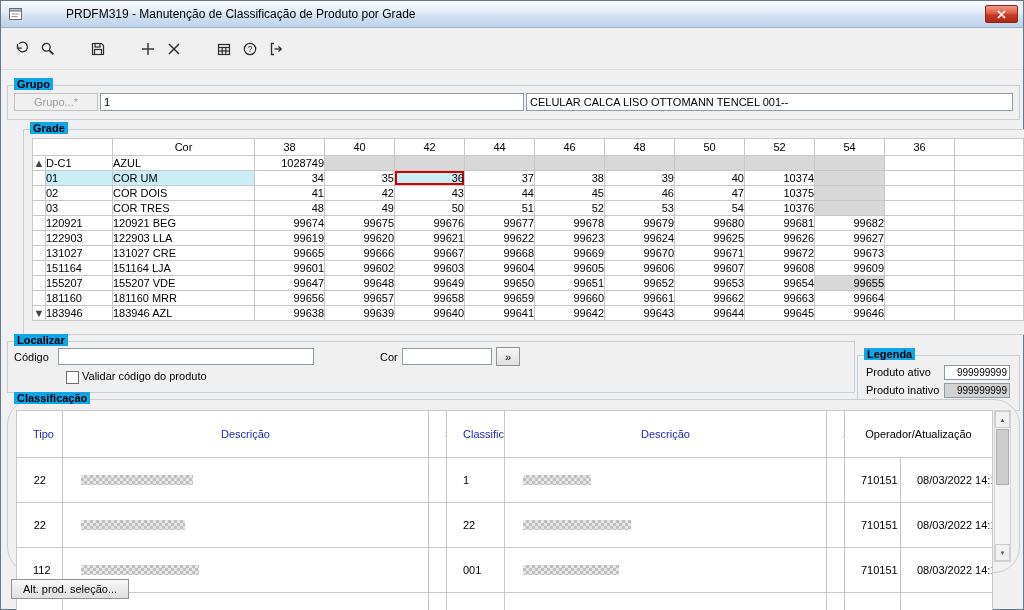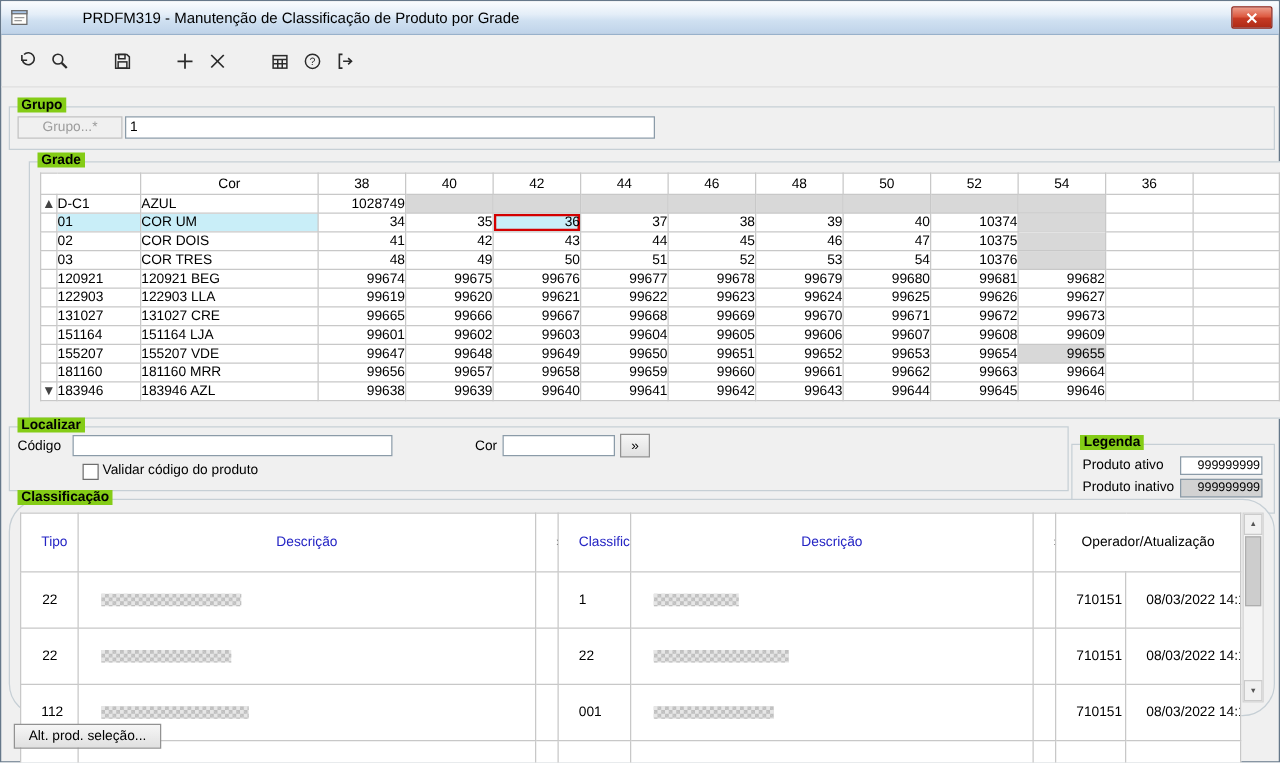--- a/index.html
+++ b/index.html
@@ -19,21 +19,21 @@
 
   
   .toolbar{position:absolute;left:0;top:27px;right:0;height:41px;display:flex;align-items:center;
     padding-left:8px;border-bottom:1px solid #dedede;}
   .tb-btn{width:26px;height:26px;background:transparent;border:0;padding:0;
     display:flex;align-items:center;justify-content:center;}
   .sp{width:24px;height:1px;}
 
   
   .gbox{position:absolute;border:1px solid #c6cfd5;background:#f0f0f0;}
-  .gbl{position:absolute;top:-8px;left:6px;padding:0 3px;background:#84cc16;font-weight:bold;white-space:nowrap;}
+  .gbl{position:absolute;top:-8px;left:6px;padding:0 3px;background:#0ea5e9;font-weight:bold;white-space:nowrap;}
 
   
   .tfield{position:absolute;border:1px solid #8b9ba8;background:#fff;height:18px;
     font:11px "Liberation Sans",sans-serif;padding:0 3px;box-sizing:border-box;}
   .pushbtn{position:absolute;background:linear-gradient(#f6f6f6,#e0e0e0);border:1px solid #929292;
     font:11px "Liberation Sans",sans-serif;box-sizing:border-box;}
   .pushbtn.disabled{color:#9c9c9c;background:#f0f0f0;border-color:#c2c2c2;}
   .lbl{position:absolute;white-space:nowrap;}
 
   
@@ -71,21 +71,21 @@
     border:1px solid #d2d2d2;display:flex;flex-direction:column;box-sizing:border-box;}
   .sb-btn{height:15px;flex:0 0 auto;background:#f1f1f1;border:1px solid #cbcbcb;
     display:flex;align-items:center;justify-content:center;}
   .sb-arrow{font-size:6px;color:#555;}
   .sb-track{flex:1;position:relative;}
   .sb-thumb{position:absolute;top:1px;left:1px;right:1px;height:54px;background:#cdcdcd;border:1px solid #aeaeae;}
 
   
   .checkbox{position:absolute;width:11px;height:11px;border:1px solid #6e6e6e;background:#fff;}
   .leg-field{position:absolute;width:66px;height:15px;border:1px solid #8b9ba8;background:#fff;
-    font-size:10px;line-height:13px;text-align:left;padding:0 13px;box-sizing:border-box;}
+    font-size:10px;line-height:13px;text-align:right;padding:0 2px;box-sizing:border-box;}
   .leg-field.inactive{background:#d2d2d2;}
 </style>
 </head>
 <body>
 
 <div class="window">
 
   <div class="titlebar">
     <span class="title-icon">
       <svg width="16" height="16" viewBox="0 0 16 16">
@@ -162,20 +162,21 @@
           <line x1="6.5" y1="8" x2="13" y2="8"></line>
           <path d="M10.5 5.5 L13.2 8 L10.5 10.5"></path>
       </svg>
     </button>
   </div>
 
   <div class="gbox" style="left:6px;top:84px;width:1011px;height:33px;">
     <span class="gbl">Grupo</span>
     <button class="pushbtn disabled" style="left:6px;top:7px;width:84px;height:18px;">Grupo...*</button>
     <input class="tfield" style="left: 92px; top: 7px; width: 424px;" value="1">
+    <input class="tfield" style="left: 518px; top: 7px; width: 487px;" value="CELULAR CALCA LISO OTTOMANN TENCEL 001--">
   </div>
 
   <div class="gbox" style="left:22px;top:128px;width:1011px;height:204px;">
     <span class="gbl">Grade</span>
     <table class="grade-table">
       <colgroup>
         <col style="width:13px">
           <col style="width:67px">
           <col style="width:142px">
         <col style="width:70px">

